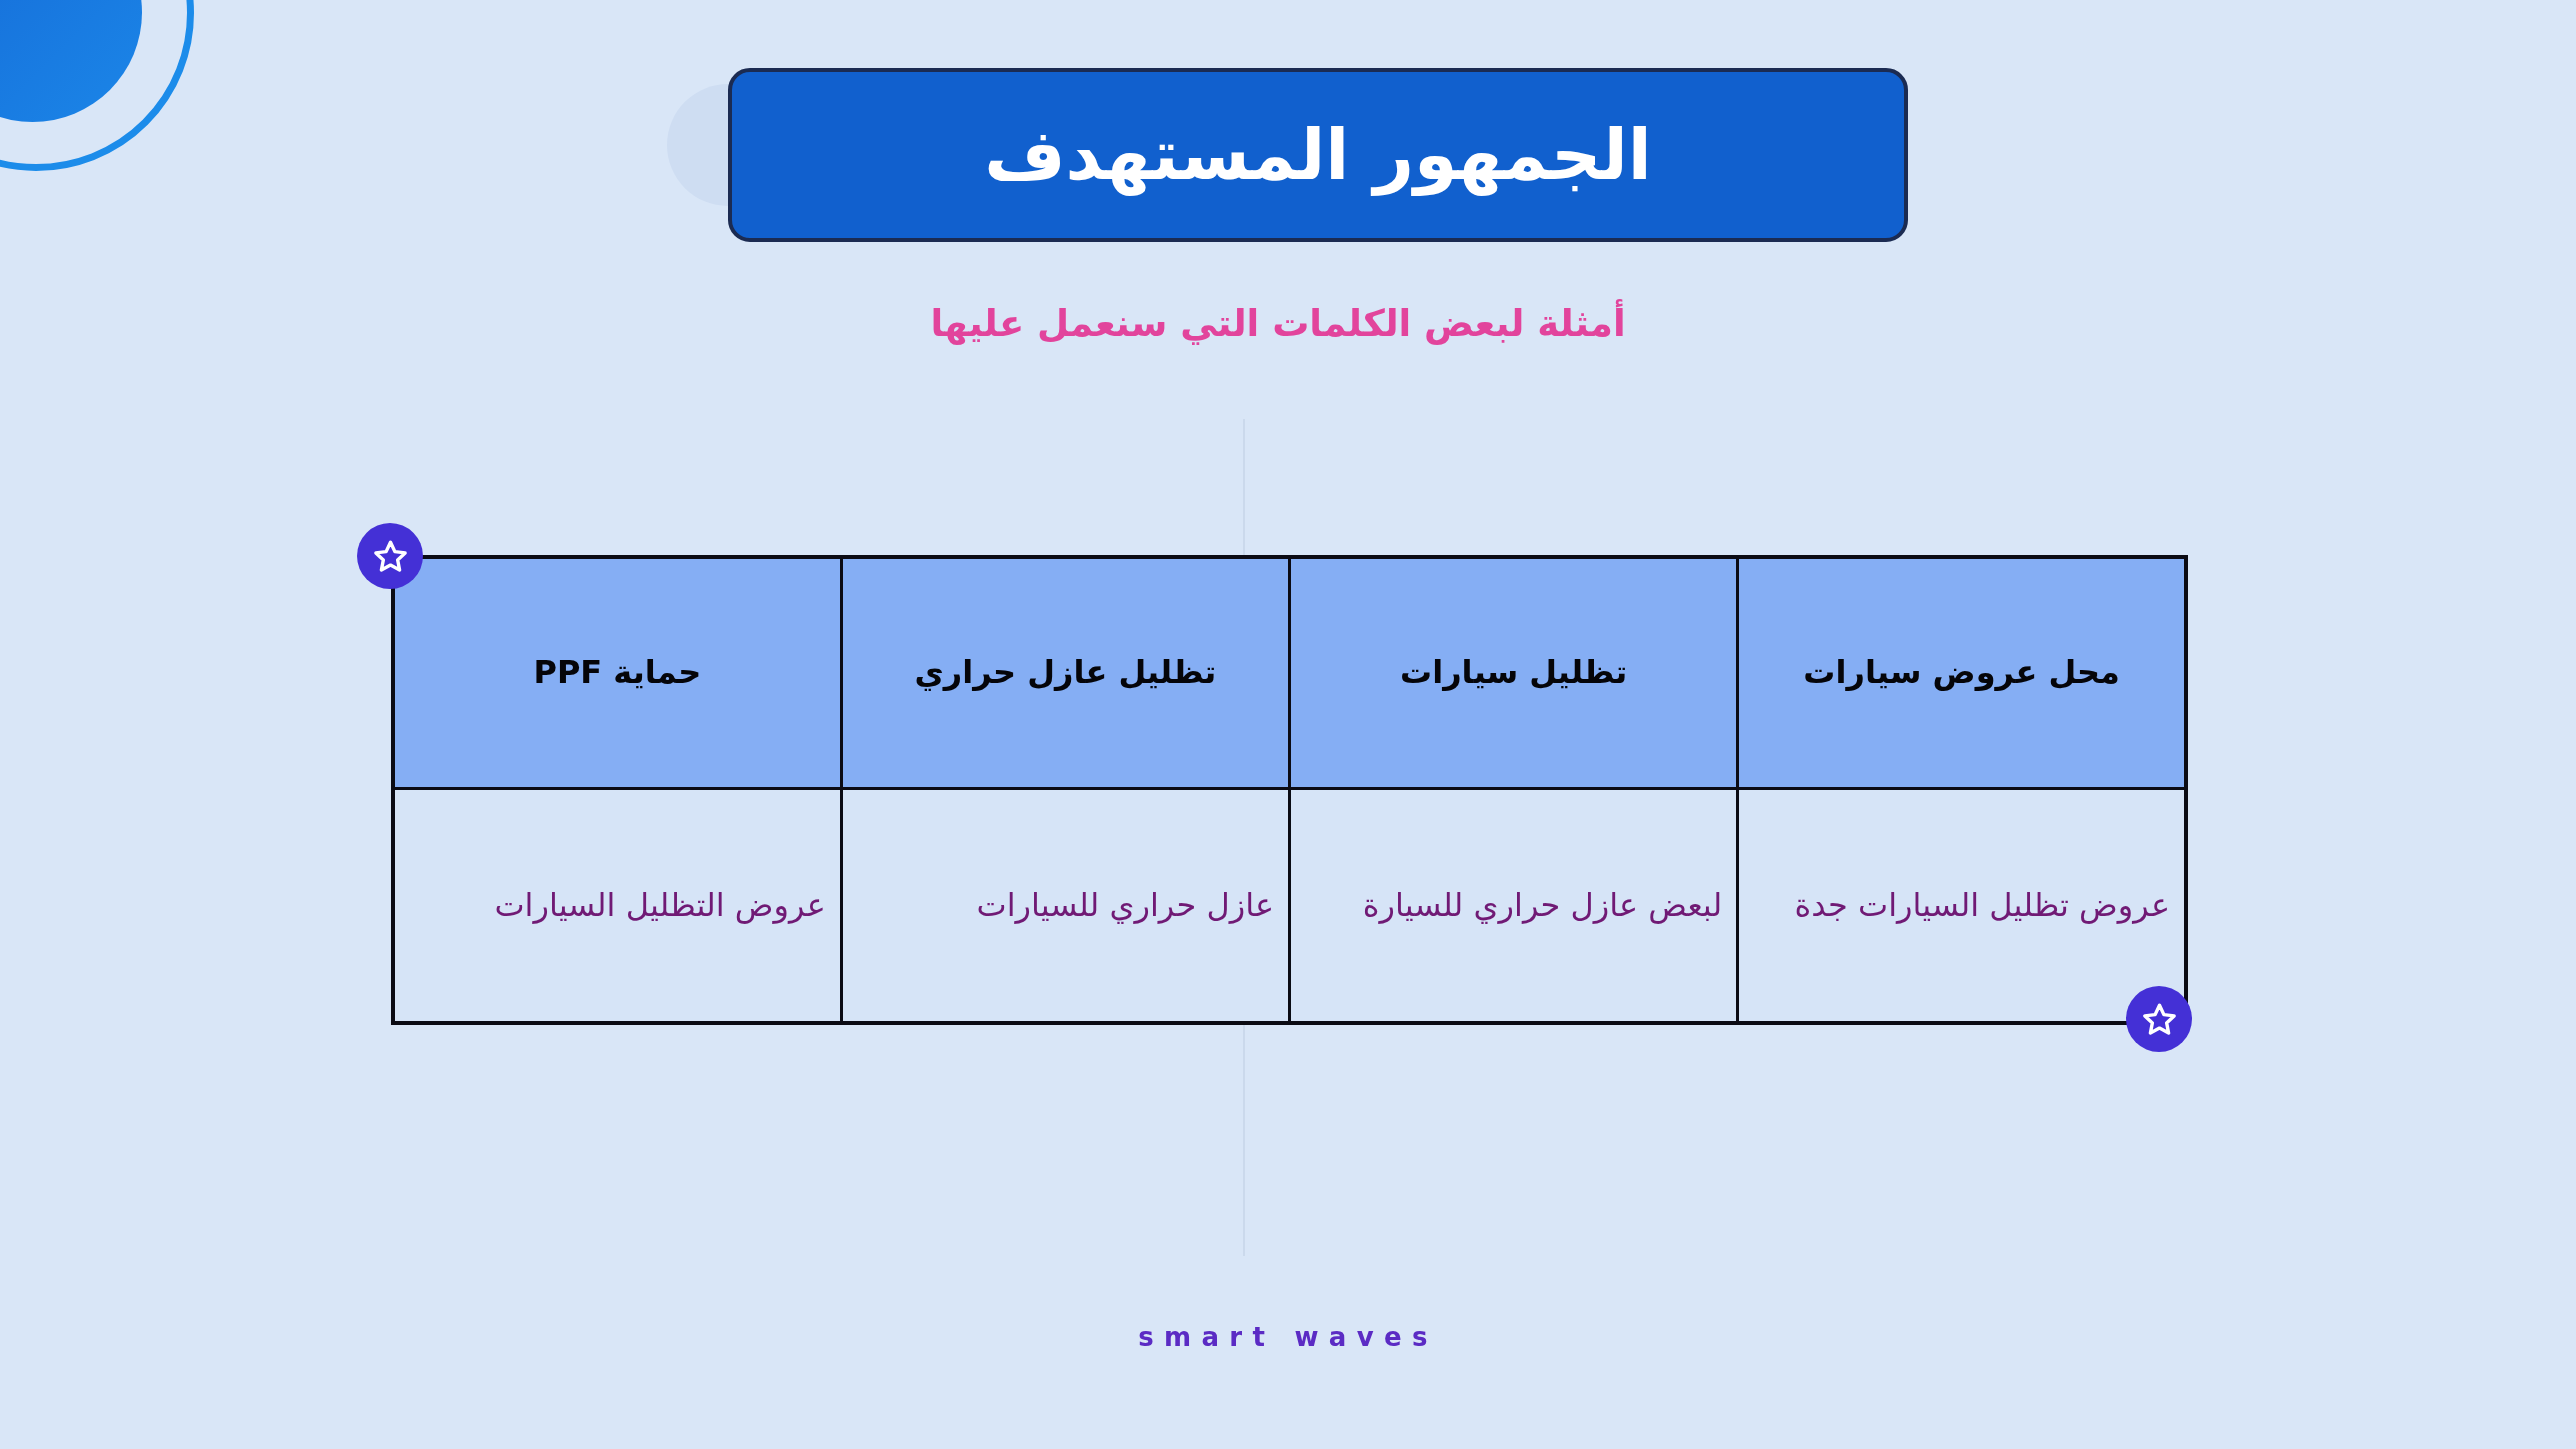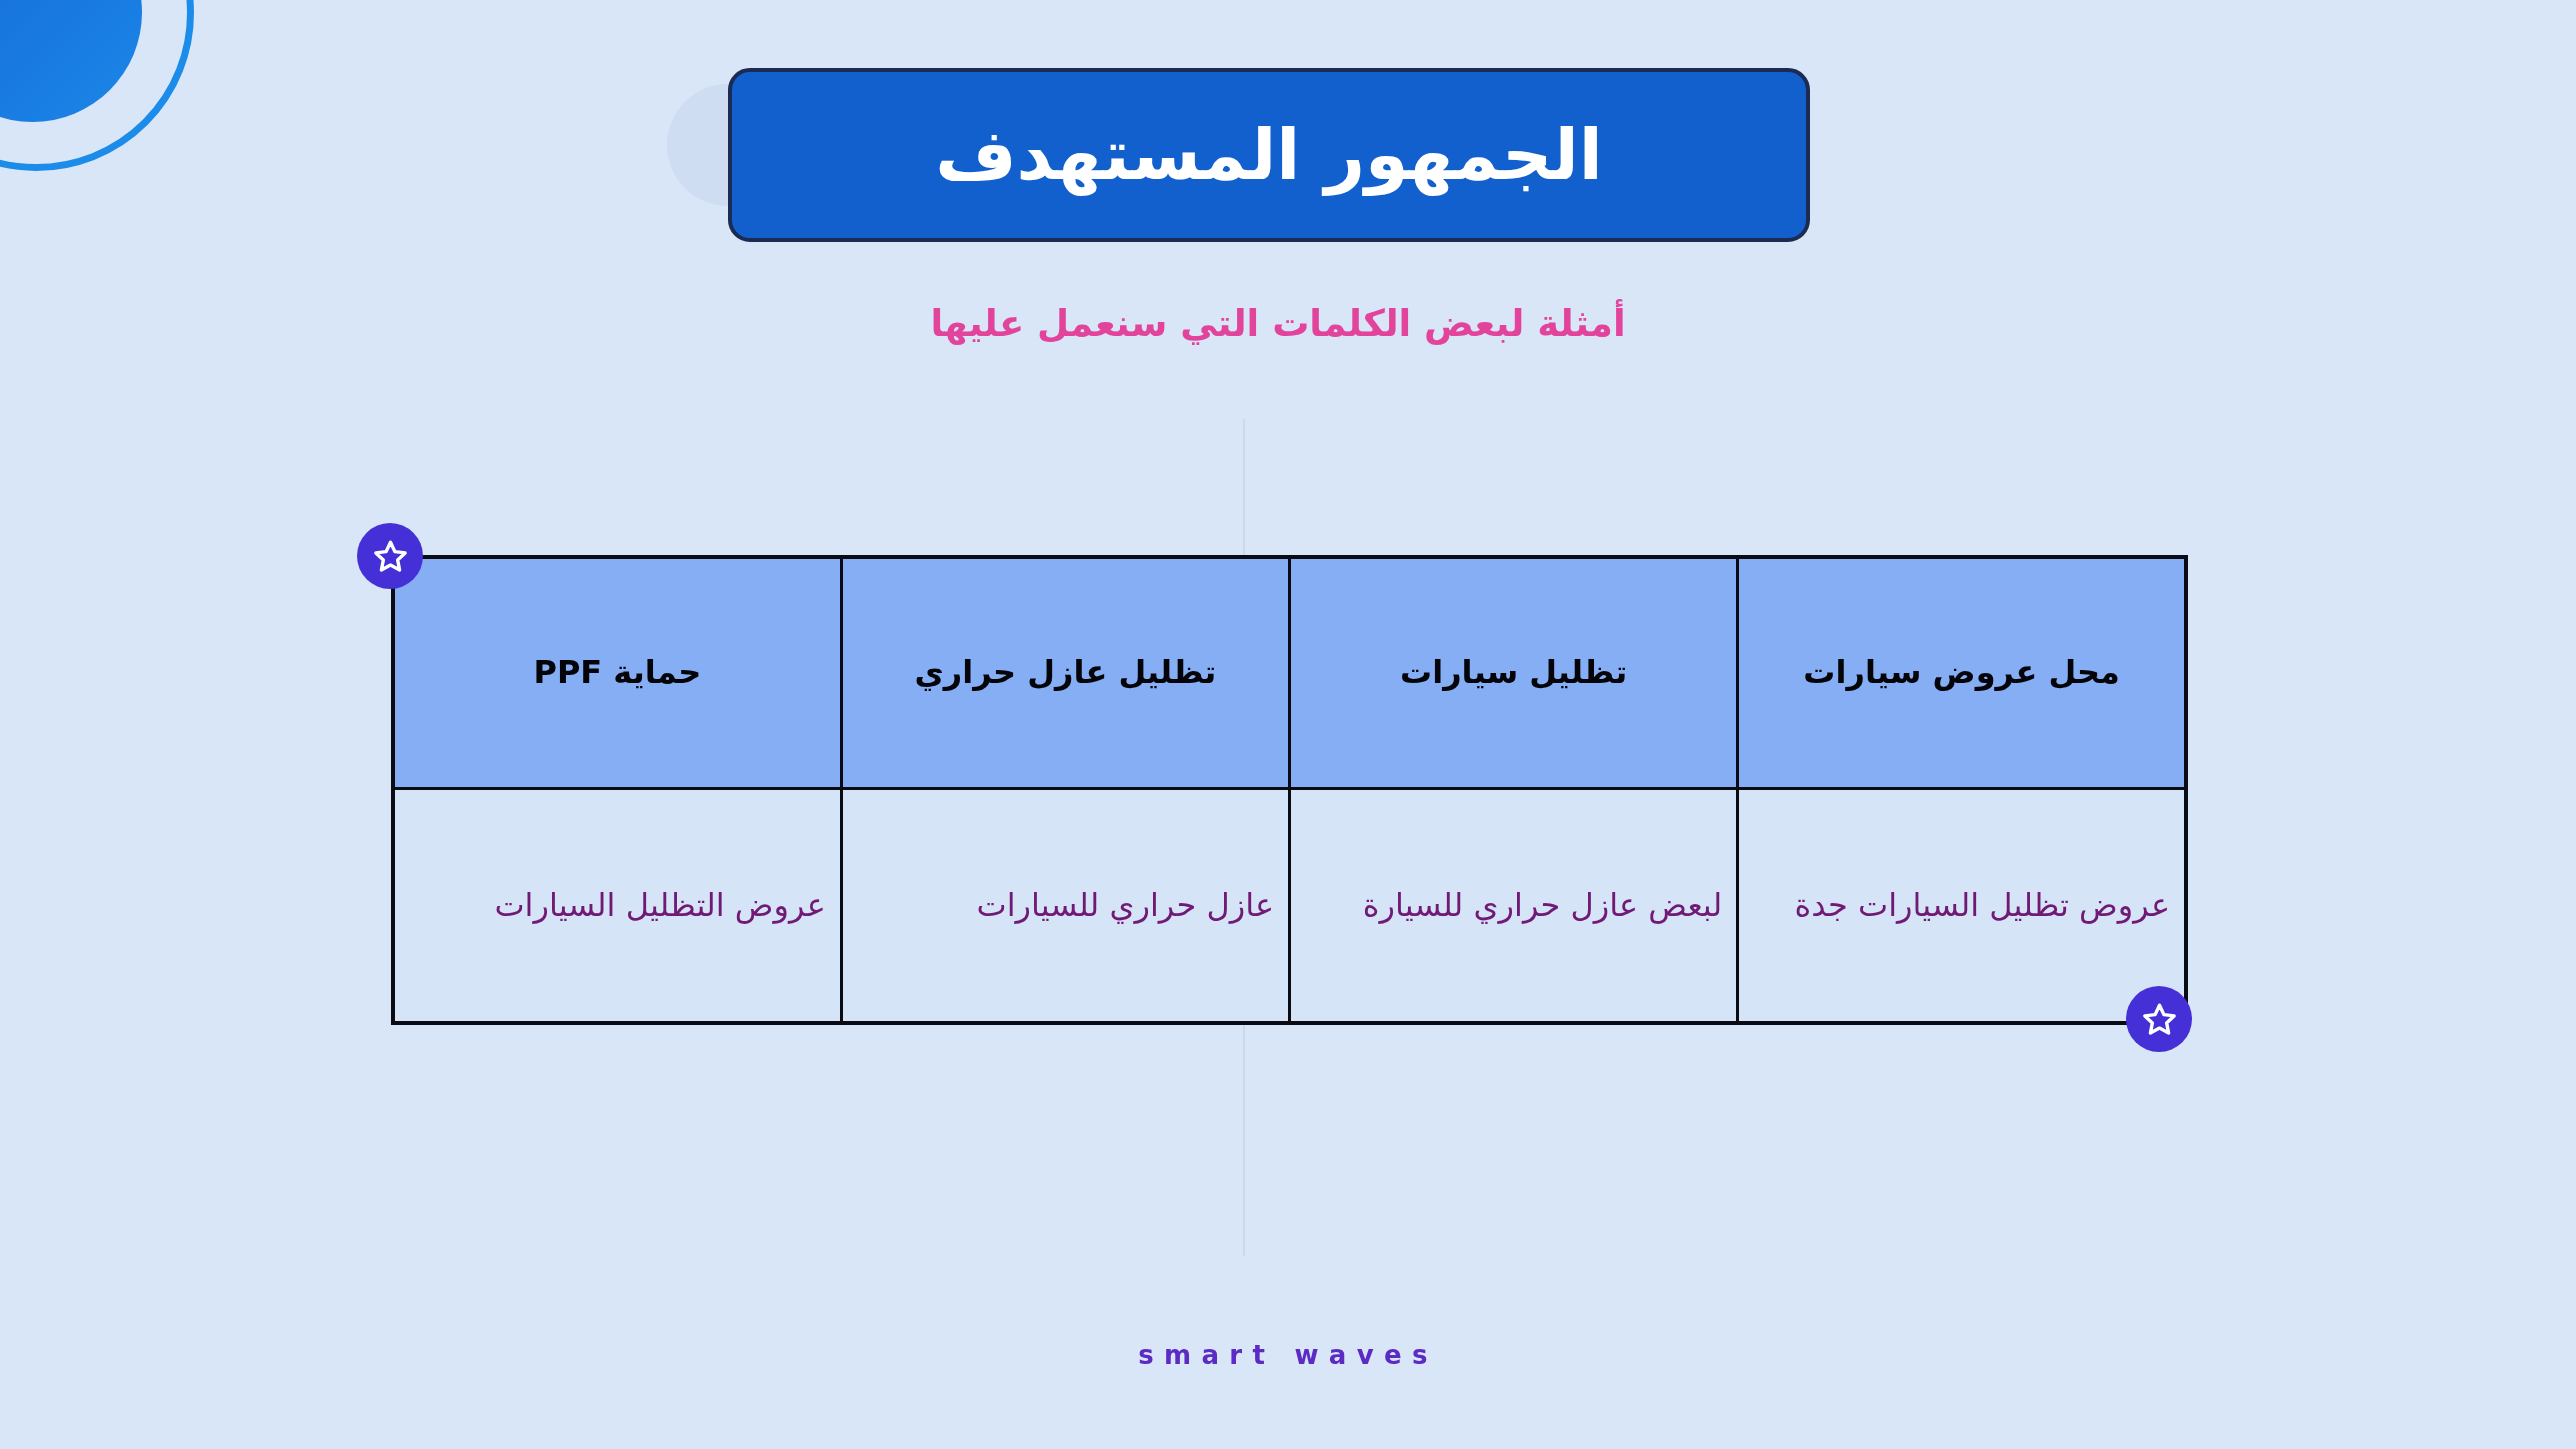--- a/index.html
+++ b/index.html
@@ -43,21 +43,21 @@
     position:absolute;
     left:1243px; top:419px;
     width:1.9px; height:837px;
     background:#CBD9EC;
   }
 
   
   .title-banner {
     position:absolute;
     left:728px; top:68px;
-    width:1082px; height:174px;
+    width:1180px; height:174px;
     background:#1160CE;
     border:4.5px solid #1B2B52;
     border-radius:22px;
     display:flex;
     align-items:center;
     justify-content:center;
   }
   .title-banner-text {
     color:#FFFFFF;
     font-size:70px;
@@ -139,21 +139,21 @@
     font-weight:bold;
     line-height:1.05;
     background:linear-gradient(to left,#2B2E8C 0%,#7B3BB5 28%,#E03A96 50%,#F07C3C 72%,#F6B816 100%);
     -webkit-background-clip:text;
     background-clip:text;
     color:transparent;
     -webkit-text-fill-color:transparent;
     display:inline-block;
   }
   .logo-en {
-    margin-top:20px;
+    margin-top:2px;
     font-size:26px;
     font-weight:bold;
     letter-spacing:10.3px;
     color:#5B2BC4;
     direction:ltr;
   }
 </style>
 </head>
 <body>
 

